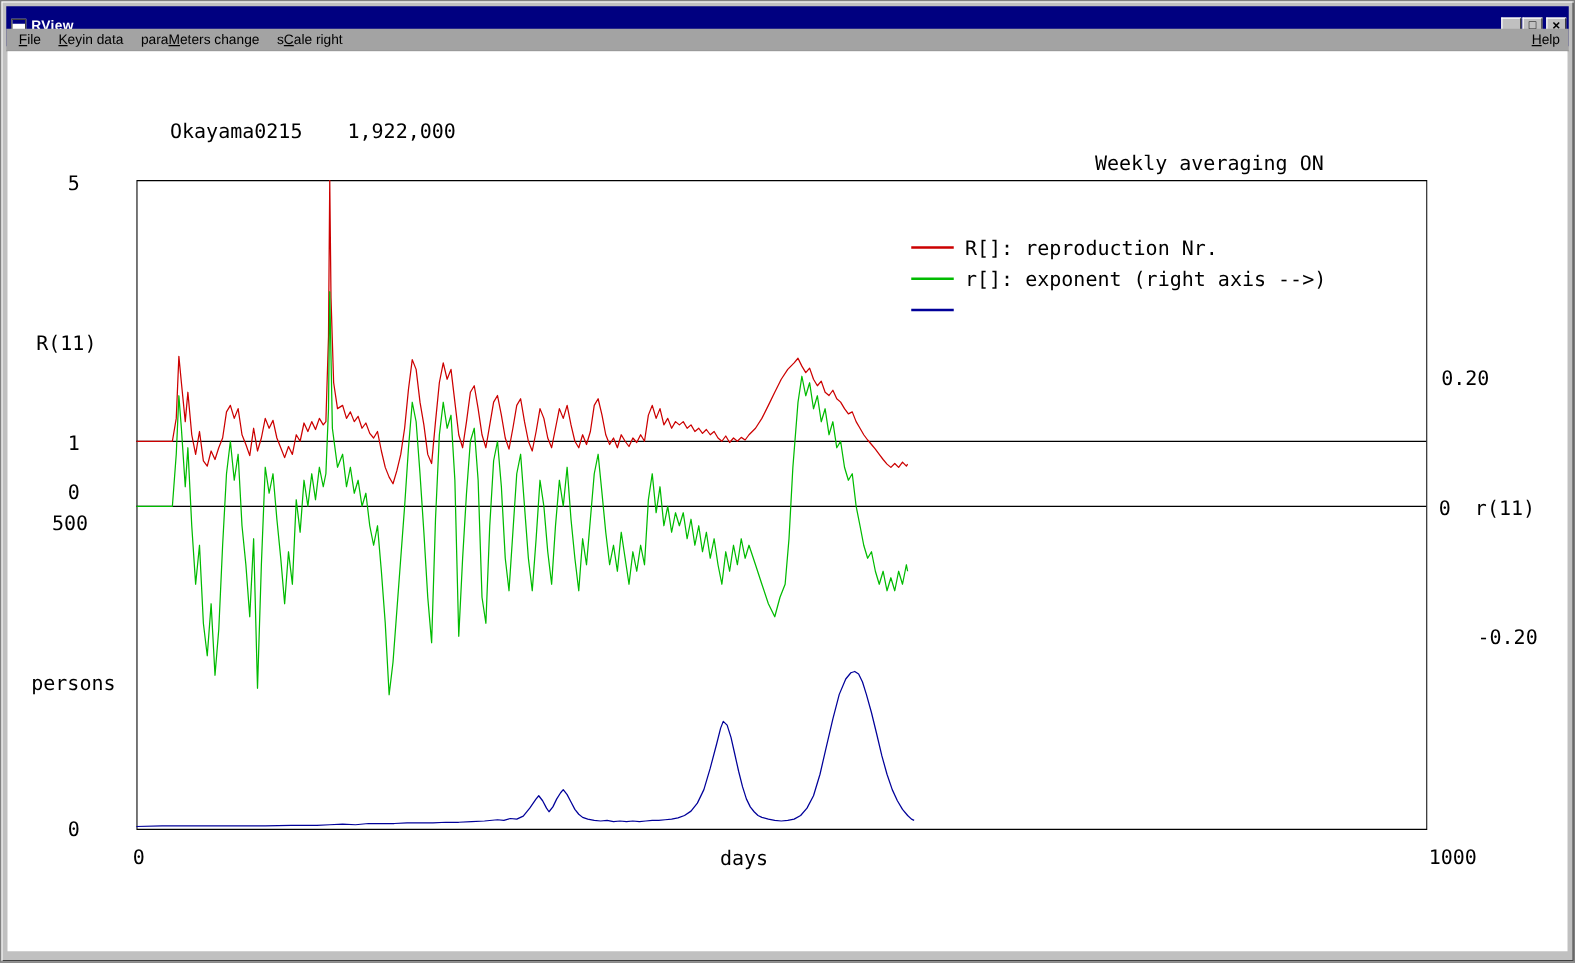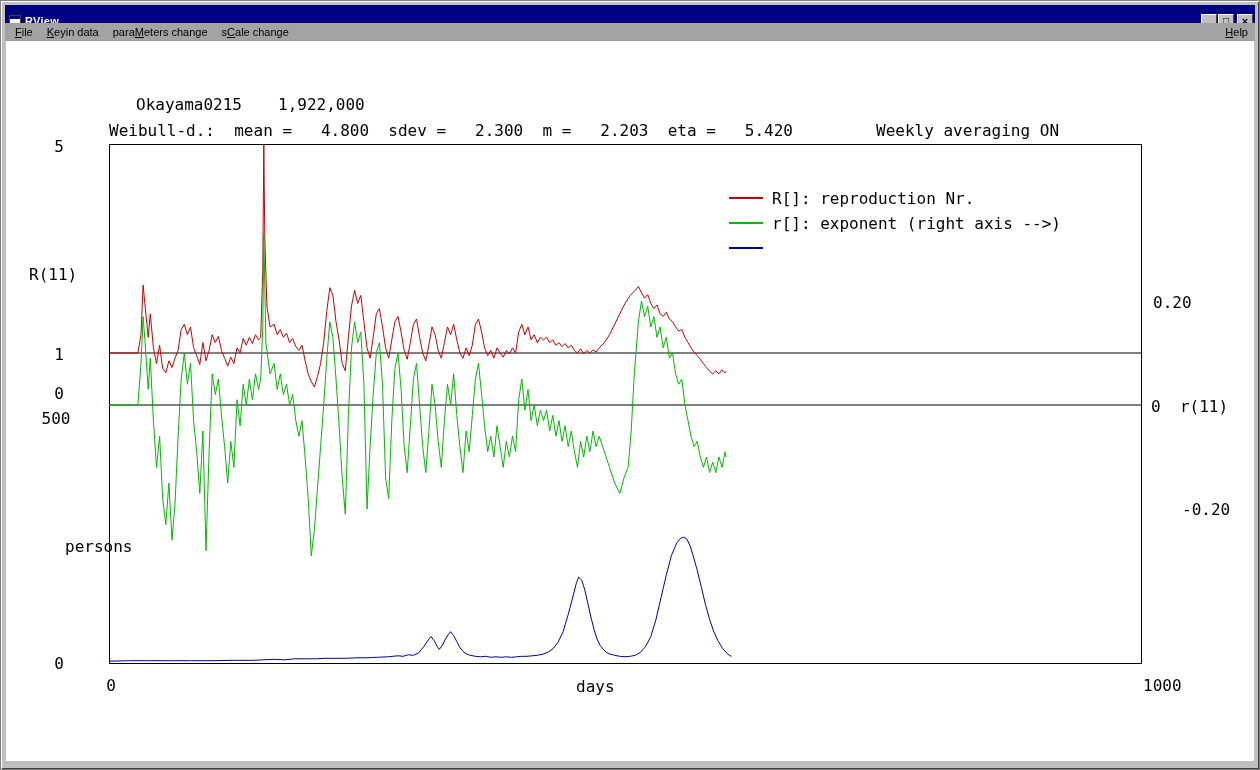--- a/index.html
+++ b/index.html
@@ -79,40 +79,39 @@
       </div>
     <div class="winbtn close">
         <span>×</span>
       </div>
   </div>
 
   <div class="menubar">
     <div class="menu-item"><span class="mnemonic">F</span><span>ile</span></div>
     <div class="menu-item"><span class="mnemonic">K</span><span>eyin data</span></div>
     <div class="menu-item"><span>para</span><span class="mnemonic">M</span><span>eters change</span></div>
-    <div class="menu-item"><span>s</span><span class="mnemonic">C</span><span>ale change</span></div>
+    <div class="menu-item"><span>s</span><span class="mnemonic">C</span><span>ale right</span></div>
     <div class="menu-spacer"></div>
     <div class="menu-item"><span class="mnemonic">H</span><span>elp</span></div>
   </div>
 
   <div class="client"></div>
 
   <div class="chart-layer">
 
     <div class="abs" style="left:135px;top:94px;">Okayama0215</div>
     <div class="abs" style="left:277px;top:94px;">1,922,000</div>
-    <div class="abs" style="left:108px;top:120px;">Weibull-d.:  mean =   4.800  sdev =   2.300  m =   2.203  eta =   5.420</div>
     <div class="abs" style="left:875px;top:120px;">Weekly averaging ON</div>
 
     <div class="abs ctr" style="left:48px;top:136px;width:20px;">5</div>
     <div class="abs" style="left:28px;top:264px;">R(11)</div>
     <div class="abs ctr" style="left:48px;top:344px;width:20px;">1</div>
     <div class="abs ctr" style="left:48px;top:383px;width:20px;">0</div>
     <div class="abs ctr" style="left:38px;top:408px;width:34px;">500</div>
-    <div class="abs" style="left:24px;top:536px;margin-left:40px;">persons</div>
+    <div class="abs" style="left:24px;top:536px;">persons</div>
     <div class="abs ctr" style="left:48px;top:653px;width:20px;">0</div>
 
     <div class="abs ctr" style="left:100px;top:675px;width:20px;">0</div>
     <div class="abs" style="left:575px;top:676px;">days</div>
     <div class="abs" style="left:1142px;top:675px;">1000</div>
 
     <div class="abs" style="left:1152px;top:292px;">0.20</div>
     <div class="abs" style="left:1150px;top:396px;">0  r(11)</div>
     <div class="abs" style="left:1146px;top:499px;margin-left:35px;">-0.20</div>
 

